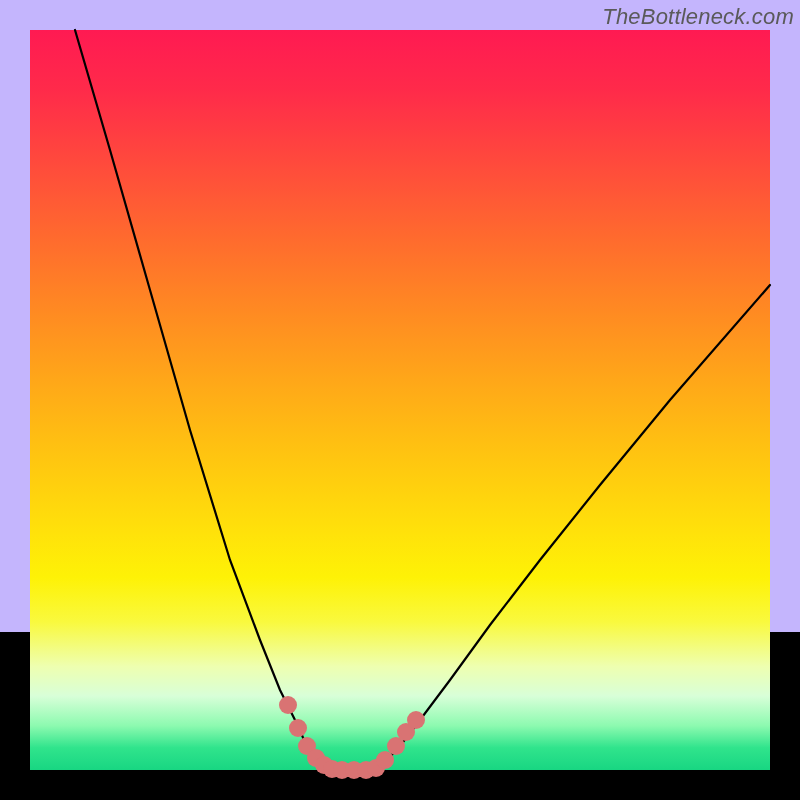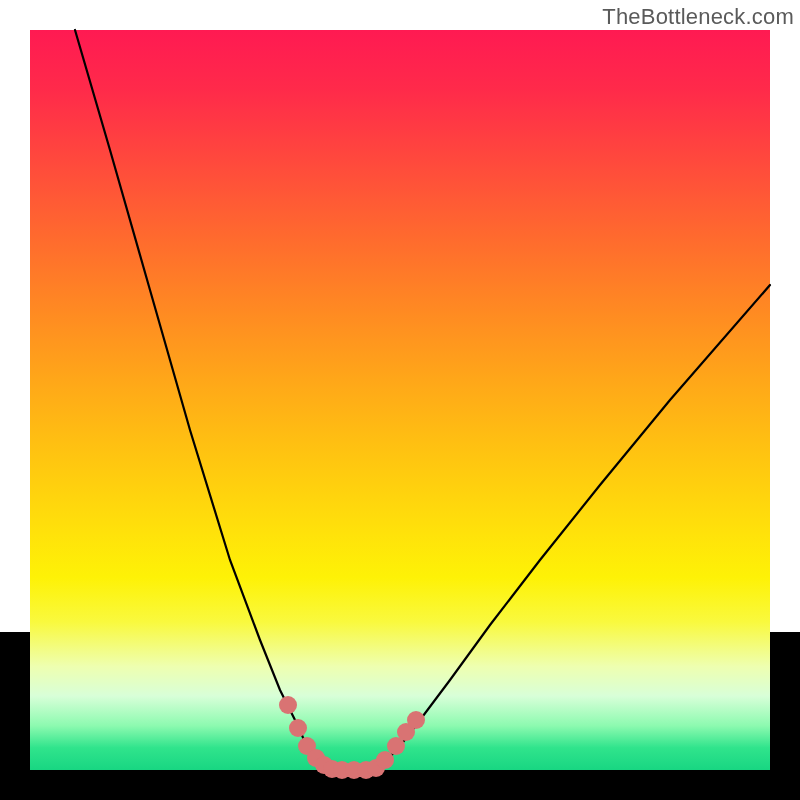--- a/index.html
+++ b/index.html
@@ -10,21 +10,22 @@
     height: 800px;
     overflow: hidden;
     font-family: Arial, Helvetica, sans-serif;
   }
   .frame {
     position: absolute;
     left: 0;
     top: 0;
     width: 800px;
     height: 632px;
-    background: #ffffff;
+    background: #c4b5fd;
+    font-style: italic;
   }
   .plot-area {
     position: absolute;
     left: 30px;
     top: 30px;
     width: 740px;
     height: 740px;
     background: linear-gradient(to bottom,
       #ff1a52 0%,
       #ff2a4a 8%,

